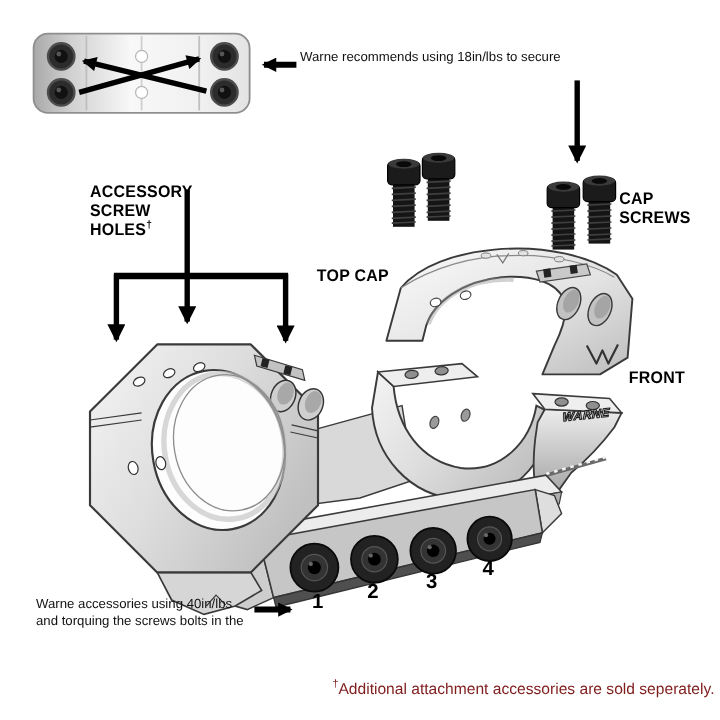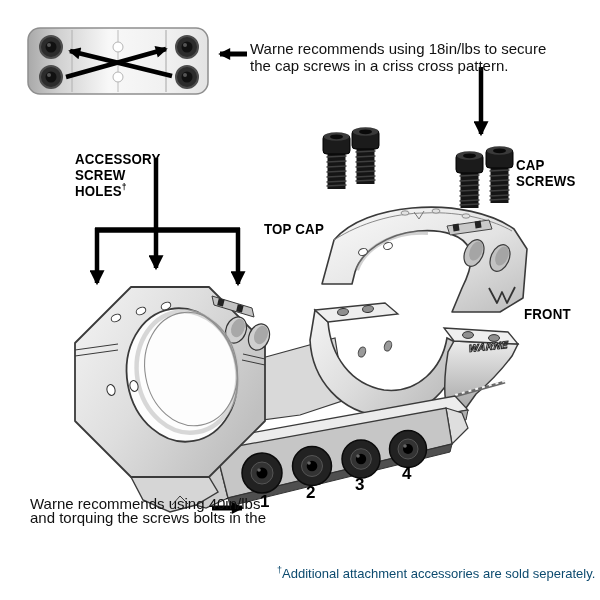--- a/index.html
+++ b/index.html
@@ -1,28 +1,28 @@
 <!DOCTYPE html>
 <html><head>
 <meta charset="utf-8">
 <style>
   html,body{margin:0;padding:0;background:#fff;}
   #stage{position:relative;width:600px;height:600px;background:#ffffff;overflow:hidden;
          font-family:"Liberation Sans", sans-serif;color:#000;}
   #art{position:absolute;left:0;top:0;z-index:1;}
   .txt{position:absolute;z-index:2;}
-  .note{font-size:15px;line-height:17px;color:#111;}
+  .note{font-size:11px;line-height:17px;color:#111;}
   .lbl{font-weight:bold;font-size:14px;line-height:16px;letter-spacing:.2px;color:#000;
        transform:scaleX(.95);transform-origin:left top;}
   .num{font-weight:bold;font-size:17px;color:#000;}
   sup{font-size:9px;vertical-align:super;line-height:0;}
   .brand{font-style:italic;font-weight:bold;font-size:10px;letter-spacing:.5px;
          color:#ededed;-webkit-text-stroke:.9px #1a1a1a;text-shadow:0 0 1px #333;
          transform:rotate(-6deg) skewX(-8deg);transform-origin:left top;}
-  .foot{font-size:13px;color:#0c4a6e;}
+  .foot{font-size:13px;color:#7f1d1d;}
 </style>
 </head>
 <body>
 
 <div id="stage">
 
 <svg id="art" width="600" height="600" viewBox="0 0 600 600">
   <defs>
     <marker id="ah" viewBox="0 0 10 10" refX="8.5" refY="5" markerWidth="14" markerHeight="12" orient="auto" markerUnits="userSpaceOnUse">
       <path d="M0,0 L10,5 L0,10 Z" fill="#000"></path>
@@ -269,21 +269,20 @@
     </g>
   </g>
 
   <g>
     <line x1="212" y1="508" x2="242" y2="508" stroke="#000" stroke-width="5" marker-end="url(#ah)"></line>
   </g>
 </svg>
 
 <div class="txt note" style="left:250px;top:40px;">
   <div>Warne recommends using 18in/lbs to secure</div>
-  <div>the cap screws in a criss cross pattern.</div>
 </div>
 
 <div class="txt lbl" style="left:75px;top:151px;">
   <div>ACCESSORY</div>
   <div>SCREW</div>
   <div><span>HOLES</span><sup>†</sup></div>
 </div>
 
 <div class="txt lbl" style="left:264px;top:221px;">TOP CAP</div>
 
@@ -295,21 +294,21 @@
 <div class="txt lbl" style="left:524px;top:306px;">FRONT</div>
 
 <div class="txt brand" style="left:469px;top:343px;">WARNE</div>
 
 <div class="txt num" style="left:260px;top:492px;">1</div>
 <div class="txt num" style="left:306px;top:483px;">2</div>
 <div class="txt num" style="left:355px;top:475px;">3</div>
 <div class="txt num" style="left:402px;top:464px;">4</div>
 
 <div class="txt note" style="left:30px;top:497px;line-height:14px;">
-  <div>Warne recommends using 40in/lbs</div>
+  <div>Warne accessories using 40in/lbs</div>
   <div>and torquing the screws bolts in the</div>
 </div>
 
 <div class="txt foot" style="left:277px;top:566px;">
   <sup>†</sup><span>Additional attachment accessories are sold seperately.</span>
 </div>
 
 </div>
 
 </body></html>

